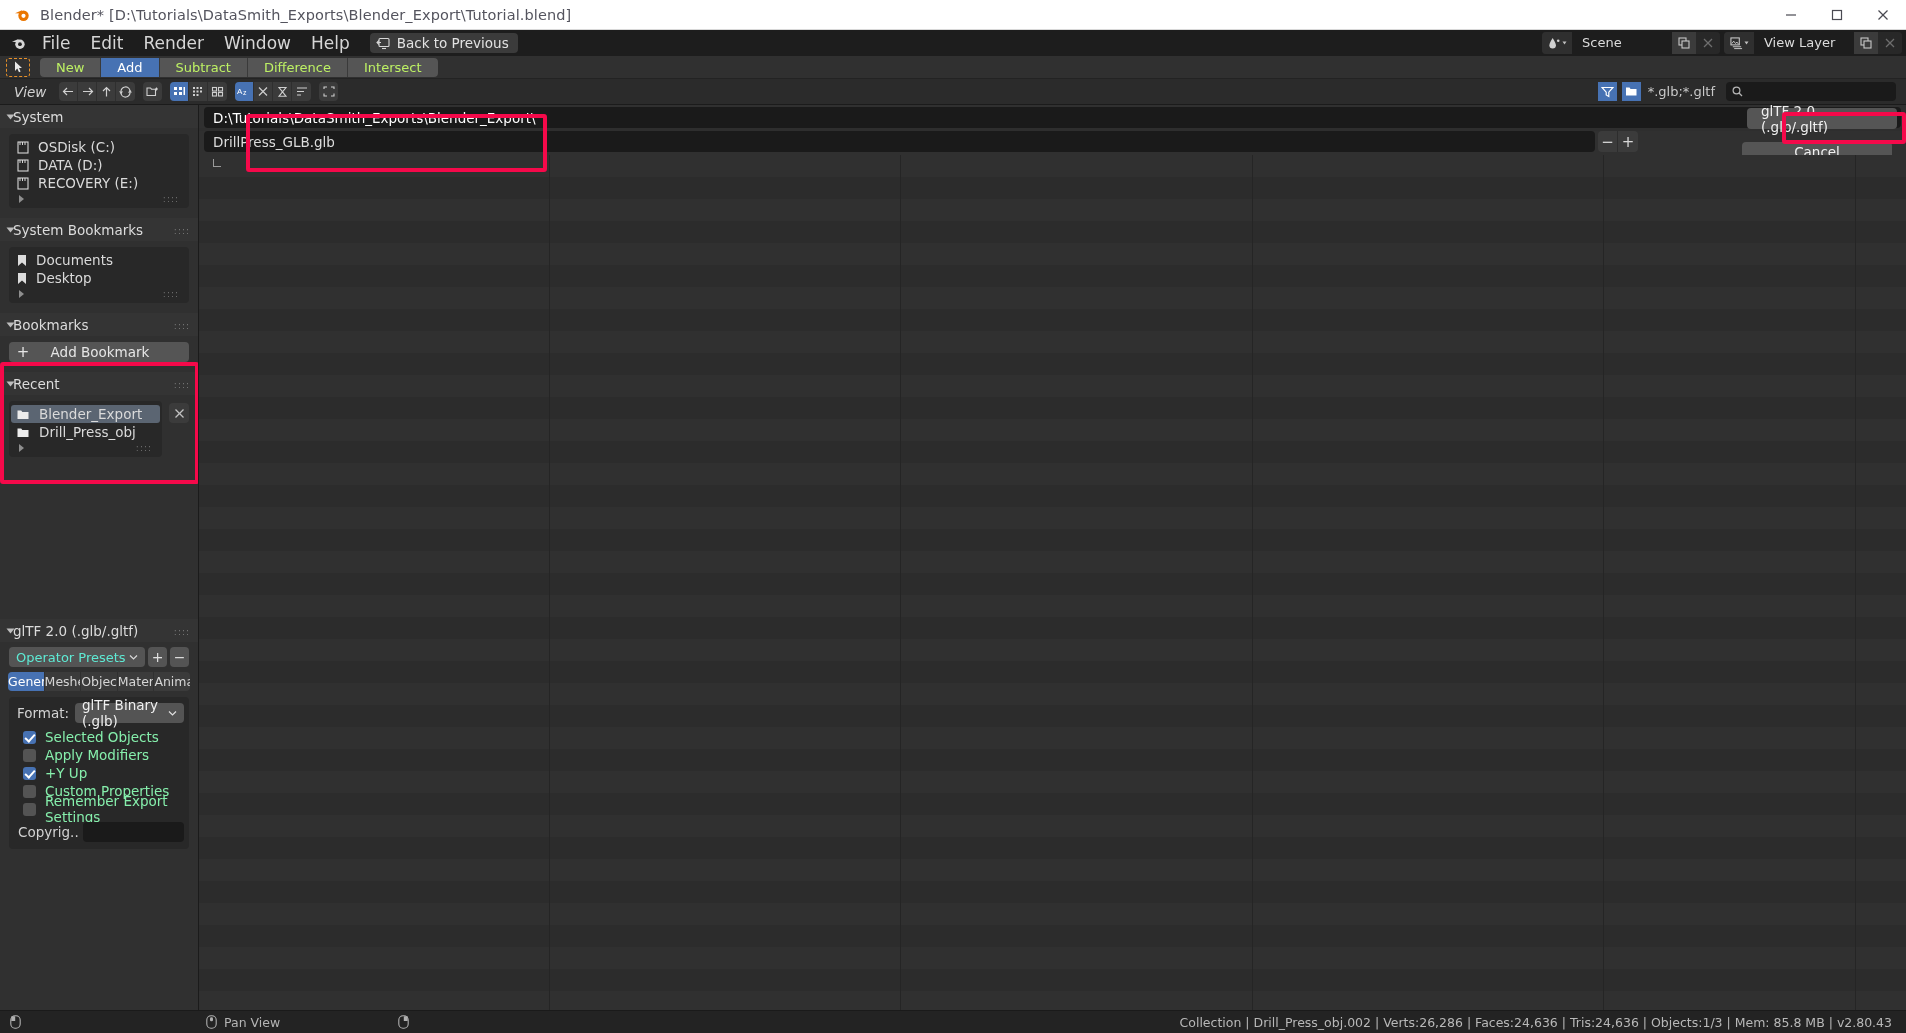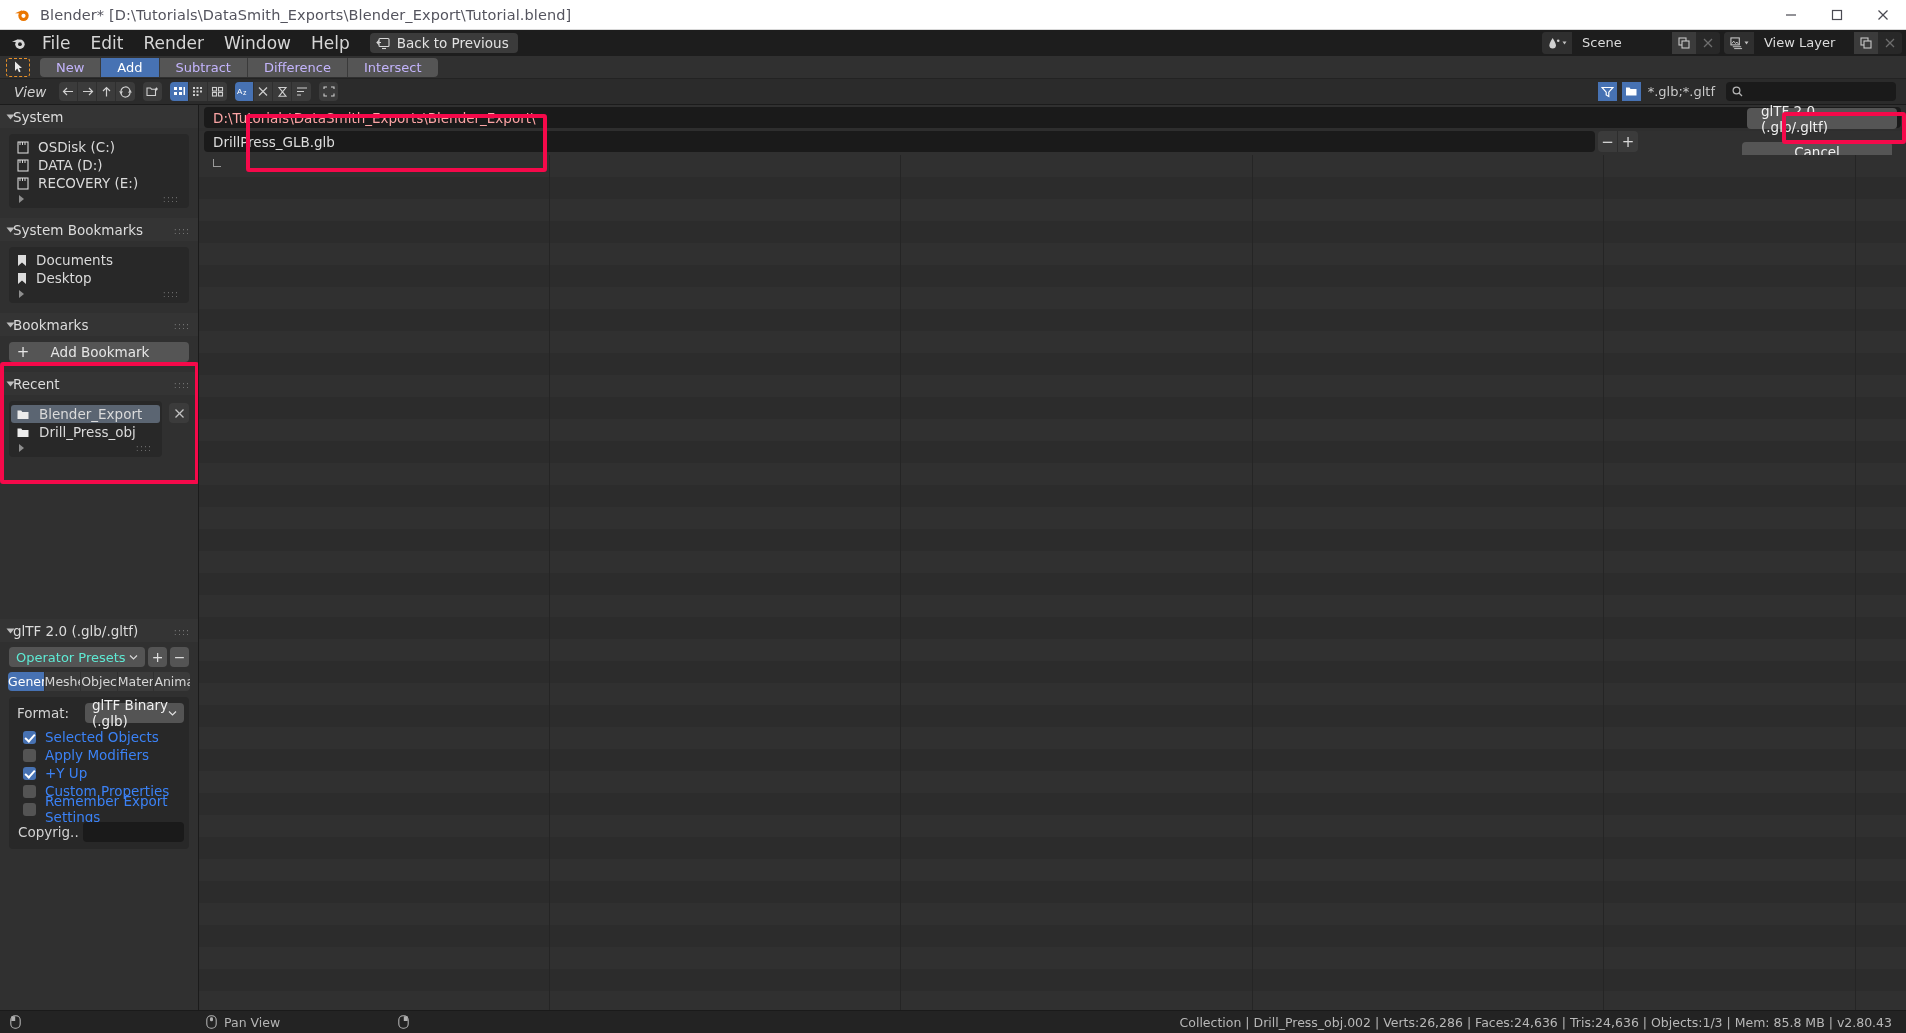--- a/index.html
+++ b/index.html
@@ -60,21 +60,21 @@
     height:23px; background:#303030; display:flex; align-items:center;
     padding-left:6px; border-bottom:1px solid #232323;
   }
   .tool-select {
     width:24px; height:19px; border:1px dashed #e8912a; border-radius:3px;
     display:flex; align-items:center; justify-content:center; margin-right:10px;
   }
   .seg { display:flex; background:#2b2b2b; border-radius:4px; overflow:hidden; }
   .seg-btn {
     padding:0 16px; height:19px; line-height:19px; font-size:13px;
-    background:#555555; color:#c4b5fd; border-right:1px solid #3a3a3a;
+    background:#555555; color:#bef264; border-right:1px solid #3a3a3a;
   }
   .seg-btn:last-child { border-right:0; }
   .seg-btn.active { background:#4772b3; color:#ffffff; }
 
   
   .fbheader {
     height:26px; background:#2b2b2b; display:flex; align-items:center;
     padding:0 6px; gap:3px; position:relative; border-bottom:1px solid #1b1b1b;
   }
   .fbh-label { font-size:13.5px; color:#d4d4d4; padding:0 10px 0 8px;font-style:italic; }
@@ -147,47 +147,47 @@
   }
   .tabrow { display:flex; margin:5px 8px 0 8px; gap:1px; }
   .tab {
     flex:1; height:19px; line-height:19px; text-align:center; font-size:12.5px;
     background:#3b3b3b; color:#d5d5d5; white-space:nowrap; overflow:hidden;
   }
   .tab:first-child { border-radius:4px 0 0 4px; }
   .tab:last-child { border-radius:0 4px 4px 0; }
   .tab.active { background:#4772b3; color:#fff; }
   .optbox { background:#282828; border-radius:4px; margin:6px 9px 0 9px; padding:6px 5px 7px 5px; }
-  .formatrow { display:flex; align-items:center; gap:16px; margin-bottom:5px; }
+  .formatrow { display:flex; align-items:center; gap:6px; margin-bottom:5px; }
   .formatrow .lbl { font-size:13.5px; color:#d2d2d2; width:55px; text-align:right; }
   .formatsel {
     flex:1; height:20px; background:#545454; border-radius:4px;
     display:flex; align-items:center; justify-content:space-between;
     padding:0 7px; font-size:13.5px; color:#f0f0f0;
   }
   .cbrow { display:flex; align-items:center; gap:9px; height:18px; padding-left:9px; }
   .cb { width:13px; height:13px; border-radius:3px; background:#545454; flex:0 0 13px; }
   .cb.on { background:#4772b3; position:relative; }
   .cb.on:after {
     content:""; position:absolute; left:4px; top:1px; width:4px; height:8px;
     border:solid #fff; border-width:0 2px 2px 0; transform:rotate(42deg);
   }
-  .cbrow .t { font-size:13.5px; color:#3b82f6; }
+  .cbrow .t { font-size:13.5px; color:#86efac; }
   .copyrow { display:flex; align-items:center; gap:4px; margin-top:4px; padding-left:4px; }
   .copyrow .lbl { font-size:13.5px; color:#d2d2d2; }
   .textinput { flex:1; height:20px; background:#1a1a1a; border-radius:4px; }
 
   .redbox { position:absolute; border:4px solid #f5094a; border-radius:3px; pointer-events:none; z-index:40; }
 
   
   .main { flex:1; position:relative; background:#2e2e2e; overflow:hidden; }
   .pathrow { background:#303030; padding:2px 5px 0 5px; }
   .pathfield {
     height:21px; background:#1a1a1a; border-radius:4px; display:flex; align-items:center;
-    padding:0 9px; font-size:13.5px; color:#fca5a5; margin-bottom:3px;
+    padding:0 9px; font-size:13.5px; color:#ffffff; margin-bottom:3px;
   }
   .namerow { display:flex; gap:3px; padding:0 5px 3px 5px; background:#303030; align-items:center; }
   .namefield {
     flex:1; height:21px; background:#1a1a1a; border-radius:4px; display:flex; align-items:center;
     padding:0 9px; font-size:13.5px; color:#dddddd;
   }
   .stepgrp { display:flex; border-radius:4px; overflow:hidden; }
   .stepbtn {
     width:20px; height:21px; background:#3b3b3b; color:#d8d8d8;
     display:flex; align-items:center; justify-content:center; font-size:15px;

